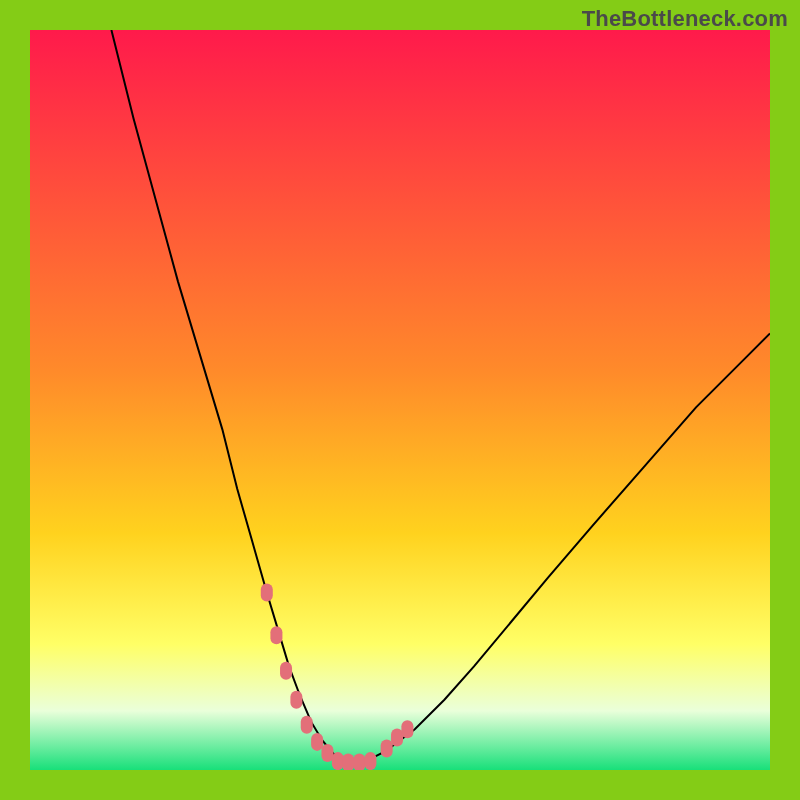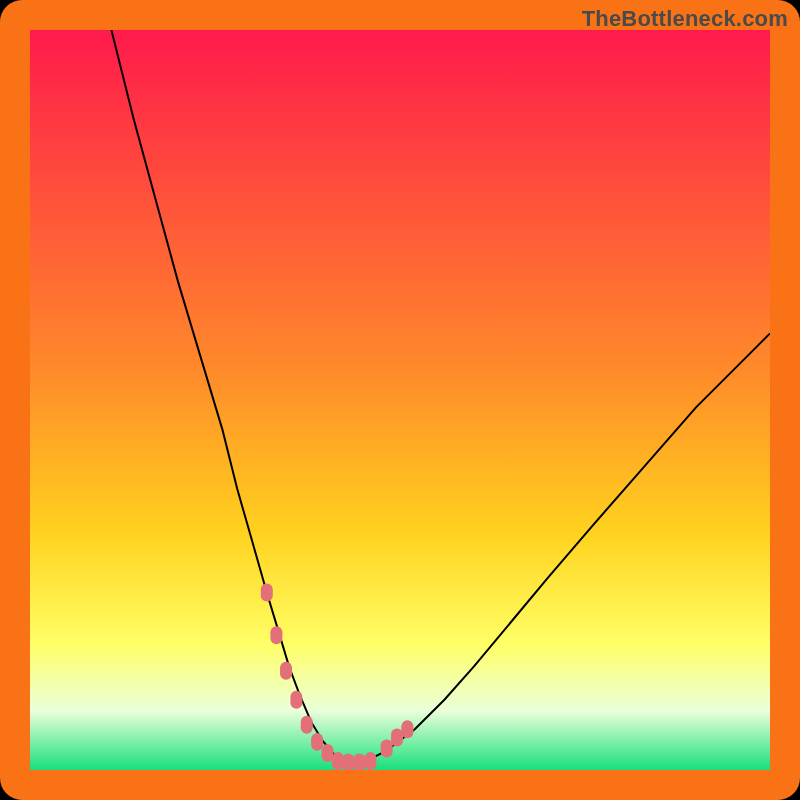--- a/index.html
+++ b/index.html
@@ -8,22 +8,21 @@
     width: 800px;
     height: 800px;
     background: #000;
     font-family: Arial, Helvetica, sans-serif;
     overflow: hidden;
   }
   .frame {
     position: relative;
     width: 800px;
     height: 800px;
-    background: #f97316;
-    border-radius: 22px;
+    background: #84cc16;
   }
   .watermark {
     position: absolute;
     top: 6px;
     right: 12px;
     color: #4a4a4a;
     font-size: 22px;
     font-weight: 600;
     letter-spacing: 0.2px;
     z-index: 10;

